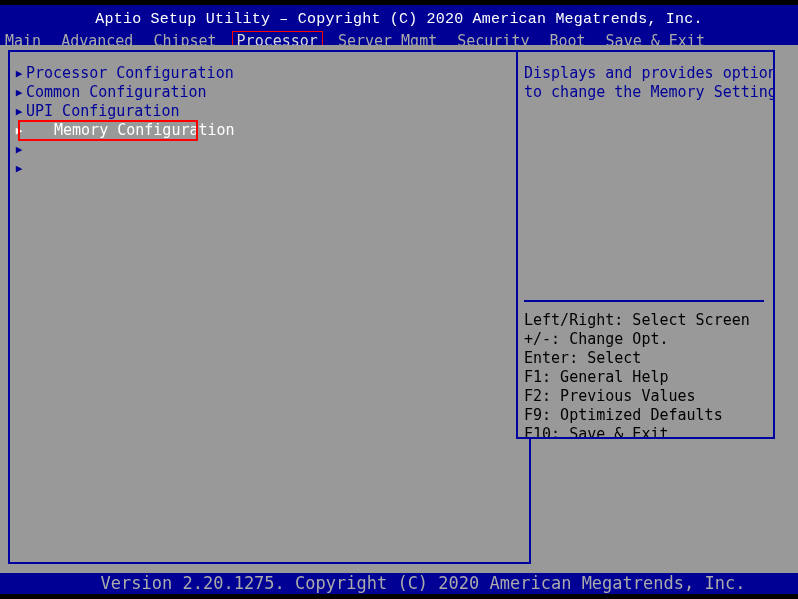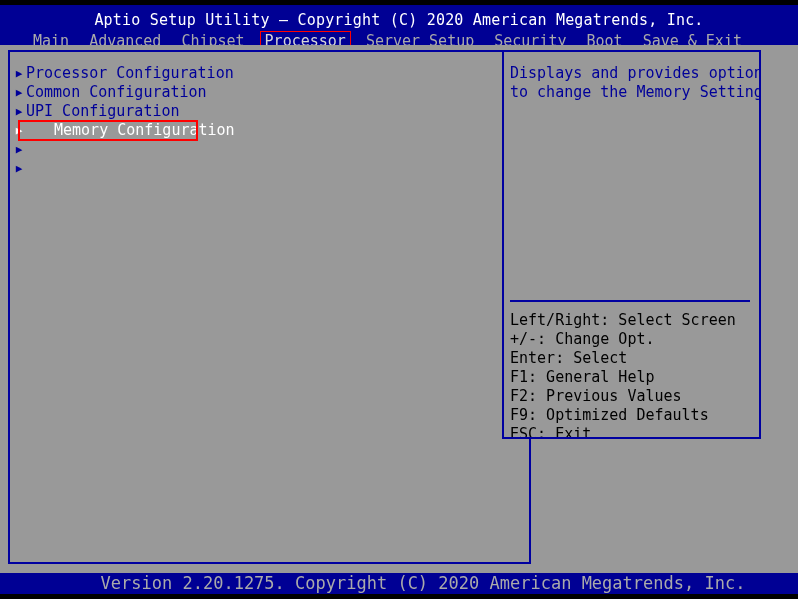--- a/index.html
+++ b/index.html
@@ -40,31 +40,31 @@
     position: absolute;
     left: 0; top: 5px;
     width: 798px;
     height: 20px;
     line-height: 20px;
     text-align: center;
     color: #ffffff;
     font-size: 15px;
     letter-spacing: 0.2px;
     white-space: pre;
+    font-family: Liberation Mono, monospace;
   }
 
   
   .menubar {
     position: absolute;
     left: 0; top: 25px;
     width: 798px;
     height: 20px;
     display: flex;
     align-items: center;
-    padding-left: 28px;
     box-sizing: border-box;
   }
   .menu-tab {
     color: #aaaaaa;
     font-size: 15px;
     line-height: 18px;
     height: 18px;
     white-space: pre;
     padding: 0 4px;
     margin-right: 10px;
@@ -136,21 +136,21 @@
     height: 21px;
     width: 180px;
     border: 2px solid #ff0000;
     box-sizing: border-box;
     pointer-events: none;
   }
 
   
   .panel-right {
     position: absolute;
-    left: 502px; top: 50px;
+    left: 516px; top: 50px;
     width: 259px;
     height: 389px;
     border: 2px solid #0000a0;
     box-sizing: border-box;
     background: #999999;
     overflow: hidden;
   }
   .help-text {
     position: absolute;
     left: 6px; top: 12px;
@@ -219,21 +219,21 @@
   <div class="top-black"></div>
 
   <div class="header-band">
     <div class="title-text">Aptio Setup Utility – Copyright (C) 2020 American Megatrends, Inc.</div>
 
     <div class="menubar" id="menubar">
         <div class="menu-tab"><span>Main</span></div>
         <div class="menu-tab"><span>Advanced</span></div>
         <div class="menu-tab"><span>Chipset</span></div>
         <div class="menu-tab active"><span>Processor</span></div>
-        <div class="menu-tab"><span>Server Setup</span></div>
+        <div class="menu-tab"><span>Server Mgmt</span></div>
         <div class="menu-tab"><span>Security</span></div>
         <div class="menu-tab"><span>Boot</span></div>
         <div class="menu-tab"><span>Save &amp; Exit</span></div>
       </div>
   </div>
 
   <div class="gray-area"></div>
 
   <div class="panel-left">
     <div class="menu-list" id="menu-list">
@@ -249,20 +249,21 @@
   <div class="panel-right">
     <div class="help-text" id="help-desc"><div class="help-line">Displays and provides option</div><div class="help-line">to change the Memory Settings</div></div>
     <div class="hr-sep"></div>
     <div class="key-legend" id="key-legend">
         <div class="key-line">Left/Right: Select Screen</div>
         <div class="key-line">+/-: Change Opt.</div>
         <div class="key-line">Enter: Select</div>
         <div class="key-line">F1: General Help</div>
         <div class="key-line">F2: Previous Values</div>
         <div class="key-line">F9: Optimized Defaults</div>
+        <div class="key-line">F10: Save &amp; Exit</div>
         <div class="key-line">ESC: Exit</div>
       </div>
   </div>
 
   <div class="footer-band">
     <div class="footer-text">Version 2.20.1275. Copyright (C) 2020 American Megatrends, Inc.</div>
   </div>
 
   <div class="bottom-black"></div>
 

